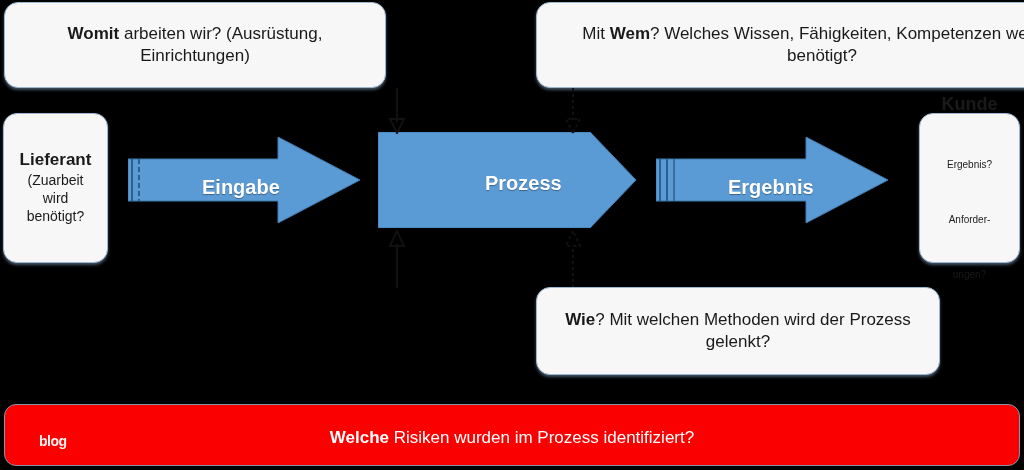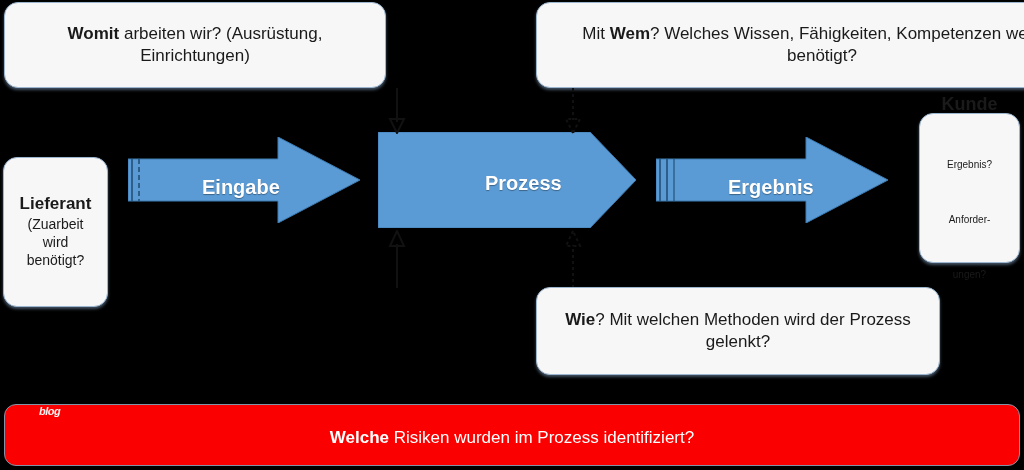--- a/index.html
+++ b/index.html
@@ -54,21 +54,21 @@
     border-radius: 14px;
     box-shadow: 0 2px 3px rgba(120,150,180,0.55);
     display: flex;
     flex-direction: column;
     align-items: center;
     justify-content: center;
     text-align: center;
     box-sizing: border-box;
     color: #1A1A1A;
   }
-  #box-lieferant { left: 3px;  top: 113px; width: 105px; height: 150px; margin-top: 44px; }
+  #box-lieferant { left: 3px;  top: 113px; width: 105px; height: 150px; }
   #box-kunde     { left: 919px; top: 113px; width: 101px; height: 150px; gap: 42px; }
   .sidebox .head {
     font-size: 17px;
     font-weight: bold;
     margin-bottom: 2px;
   }
   .sidebox .sub {
     font-size: 14px;
     line-height: 1.28;
   }
@@ -111,27 +111,26 @@
     color: #FFFFFF;
     font-size: 17px;
     line-height: 1.2;
     text-align: center;
     margin-top: 6px;
   }
   #risk-banner .risk-txt b { font-weight: bold; }
   #watermark {
     position: absolute;
     left: 34px;
-    top: 0;
+    top: 28px;
     color: #FFFFFF;
-    font-size: 11px;
+    font-size: 14px;
     font-weight: bold;
     letter-spacing: -0.5px;
     opacity: 0.95;
-    font-style: italic;
   }
 </style>
 </head>
 <body>
 
 <div id="canvas">
 
   <div class="qbox" id="box-womit">
     <div class="txt"><b>Womit</b><span> arbeiten wir? (Ausrüstung, Einrichtungen)</span></div>
   </div>

